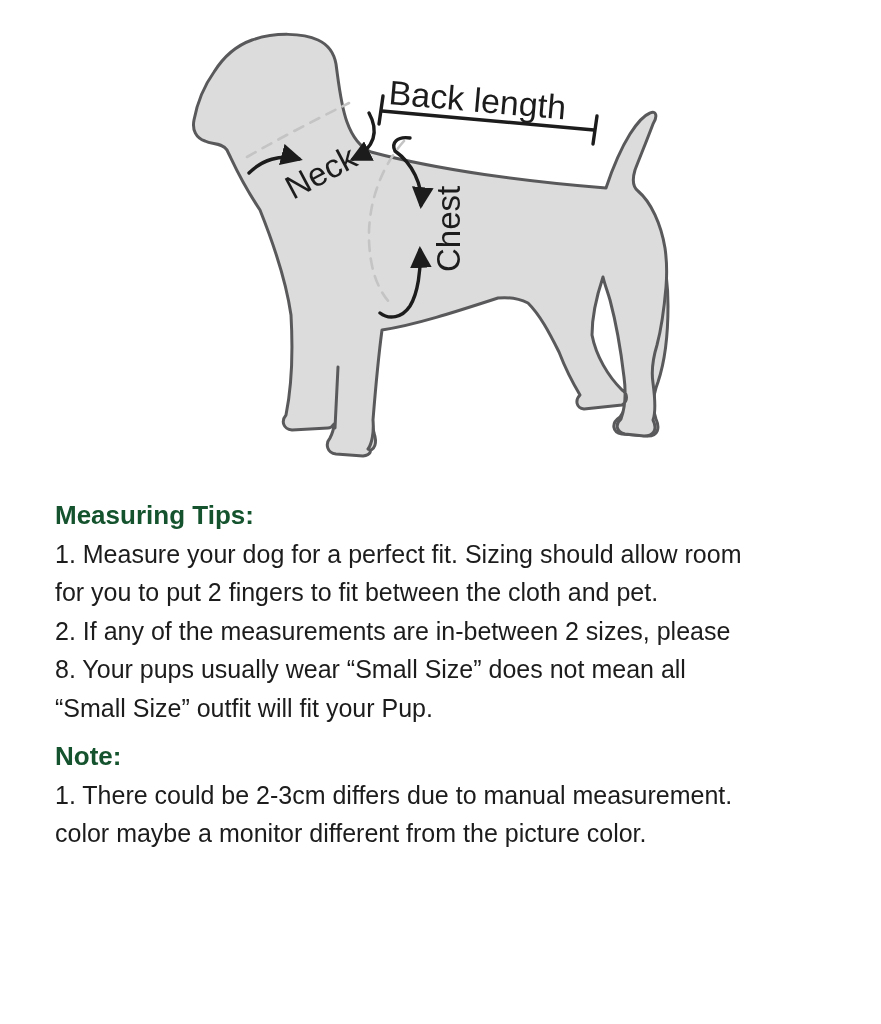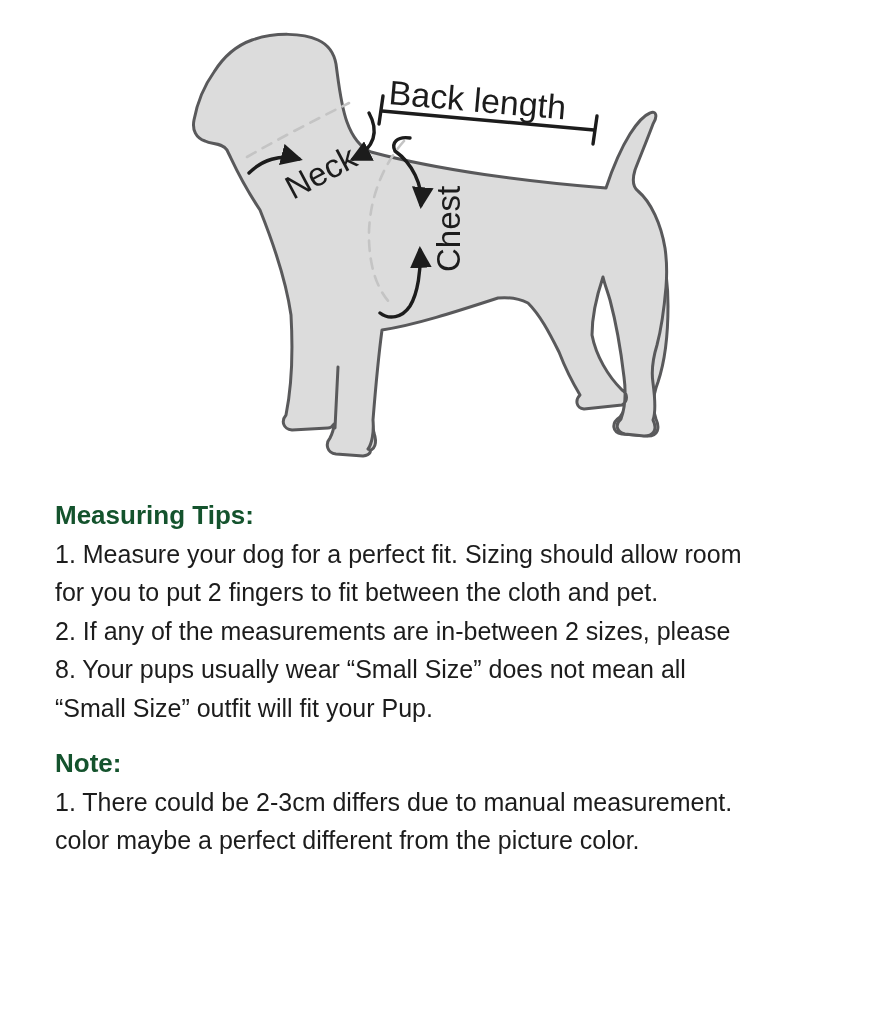--- a/index.html
+++ b/index.html
@@ -13,21 +13,21 @@
   .dog-body{fill:#dcdcdc;stroke:#59595b;stroke-width:3;stroke-linejoin:round;}
   .leg-split{fill:none;stroke:#59595b;stroke-width:3;stroke-linecap:round;}
   .dash{fill:none;stroke:#c4c4c4;stroke-width:2.6;stroke-dasharray:10 8;stroke-linecap:round;}
   .arrow{fill:none;stroke:#1c1c1c;stroke-width:3.4;stroke-linecap:round;}
   .measure{fill:none;stroke:#1c1c1c;stroke-width:3.4;stroke-linecap:round;}
   .diagram text{fill:#1c1c1c;font-family:"Liberation Sans",sans-serif;}
 
   .content{padding:14px 40px 0 55px;}
   .heading{font-size:26px;font-weight:bold;color:#14532d;line-height:38.5px;}
   .line{font-size:25px;line-height:38.5px;white-space:nowrap;}
-  .note-gap{margin-top:17px;}
+  .note-gap{margin-top:10px;}
 </style>
 </head>
 <body>
 
 <div class="page">
 
   <div class="diagram">
     <svg width="881" height="482" viewBox="0 0 881 482" xmlns="http://www.w3.org/2000/svg">
       <defs>
         <marker id="ah" viewBox="0 0 10 10" refX="8.2" refY="5" markerWidth="6.4" markerHeight="6.4" orient="auto-start-reverse">
@@ -128,16 +128,16 @@
   <div class="content">
     <div class="heading">Measuring Tips:</div>
     <div class="line">1. Measure your dog for a perfect fit. Sizing should allow room</div>
     <div class="line">for you to put 2 fingers to fit between the cloth and pet.</div>
     <div class="line">2. If any of the measurements are in-between 2 sizes, please</div>
     <div class="line">8. Your pups usually wear “Small Size” does not mean all</div>
     <div class="line">“Small Size” outfit will fit your Pup.</div>
 
     <div class="heading note-gap">Note:</div>
     <div class="line">1. There could be 2-3cm differs due to manual measurement.</div>
-    <div class="line">color maybe a perfect different from the picture color.</div>
+    <div class="line">color maybe a monitor different from the picture color.</div>
   </div>
 
 </div>
 
 </body></html>

